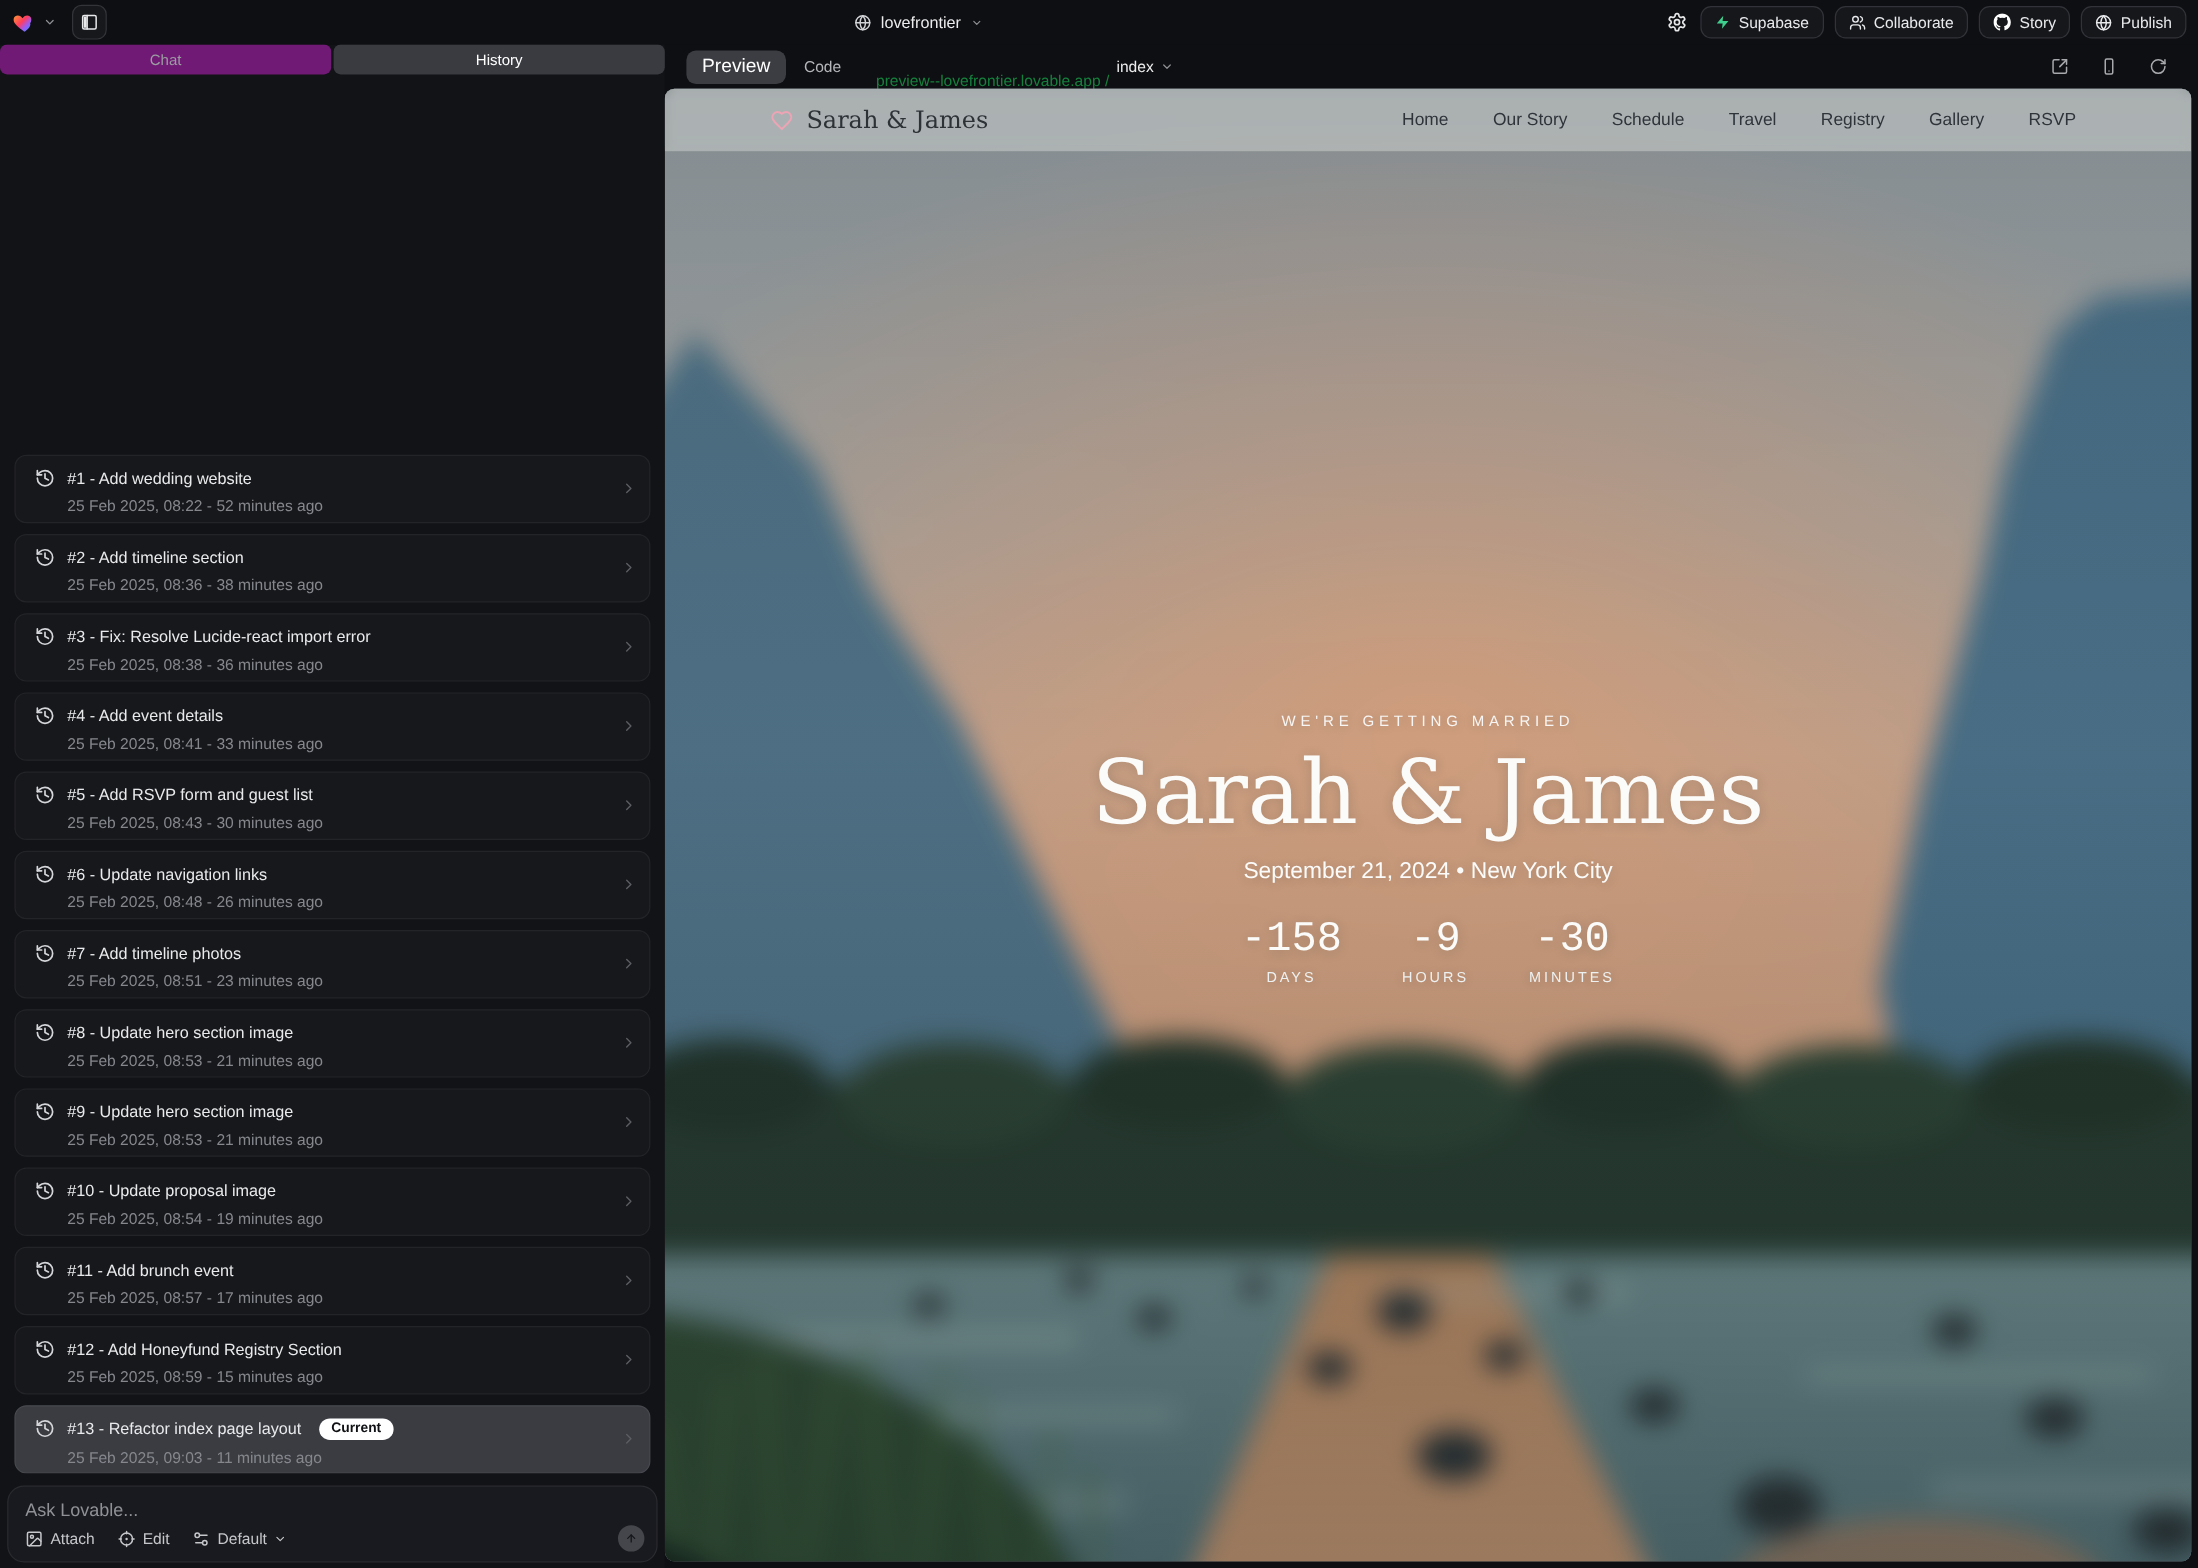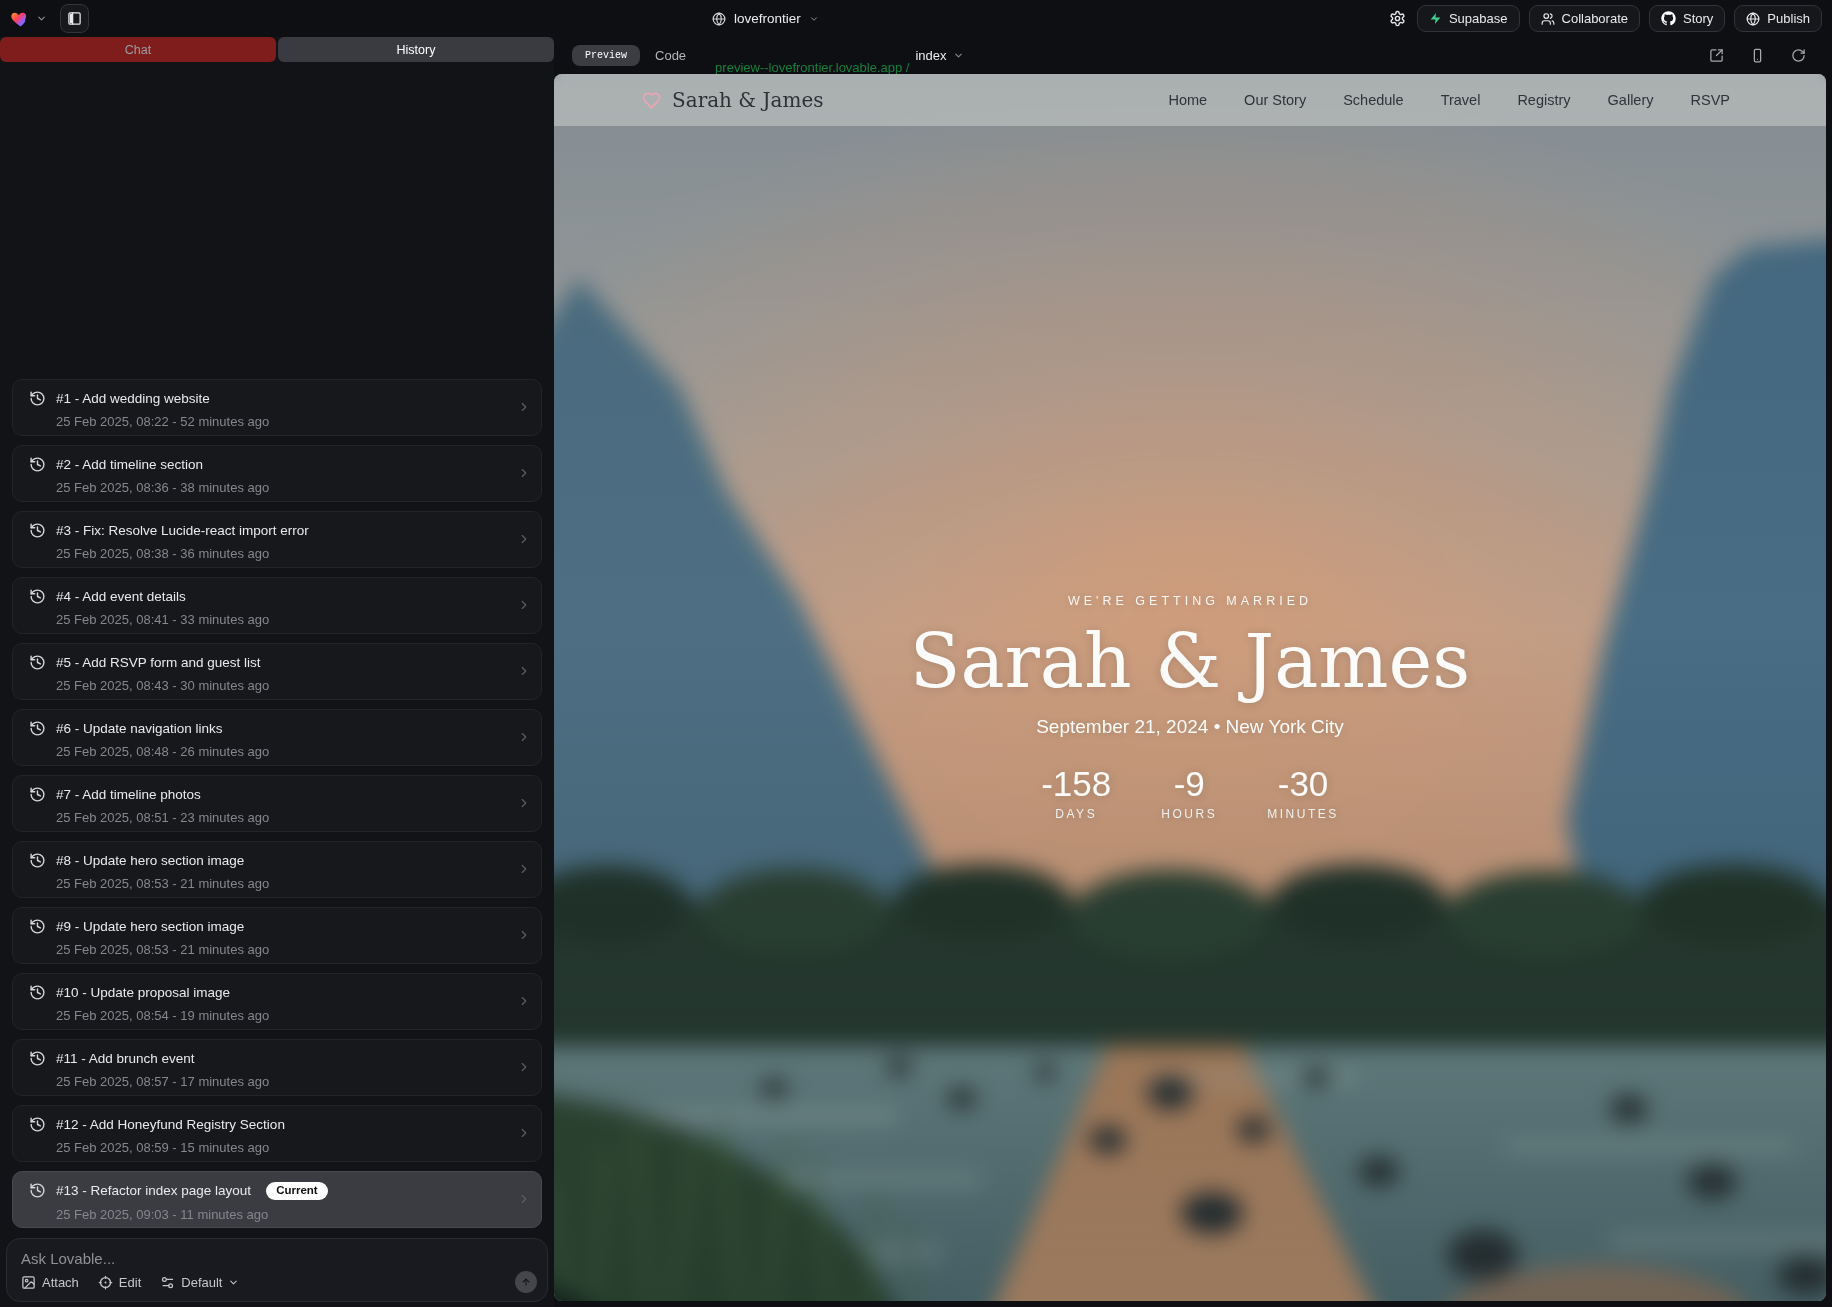--- a/index.html
+++ b/index.html
@@ -21,21 +21,21 @@
   .icon-btn{background:none;border:none;color:#e6e7e9;padding:2px;display:flex;}
   .tb-btn{display:flex;align-items:center;gap:7px;height:27px;padding:0 11px;border:1px solid #32333a;
           background:#16171b;border-radius:9px;color:#e9eaec;font-size:13px;}
   .ic-dim{color:#d2d3d6;}
 
   
   .left-panel{position:absolute;top:37px;left:0;width:554px;bottom:0;background:#121316;
               display:flex;flex-direction:column;z-index:20;}
   .tabs{display:flex;gap:2px;height:25px;flex:none;}
   .tab{flex:1;display:flex;align-items:center;justify-content:center;font-size:12.5px;
-       color:#9b9da2;background:#7f1d1d;border-radius:6px;cursor:pointer;}
+       color:#9b9da2;background:#701a75;border-radius:6px;cursor:pointer;}
   .tab.active{background:#393b40;color:#ffffff;}
   .history-wrap{flex:1;display:flex;flex-direction:column;justify-content:flex-end;gap:9px;
                 padding:10px 12px 0 12px;overflow:hidden;}
   .hitem{position:relative;flex:none;height:57px;background:#17181c;border:1px solid #232428;
          border-radius:10px;padding:10px 34px 0 16px;box-sizing:border-box;cursor:pointer;}
   .hitem.current{background:#3a3c42;border-color:#47494f;}
   .hrow{display:flex;align-items:center;gap:10px;}
   .hicon{color:#d5d6d9;flex:none;}
   .htitle{font-size:13.5px;color:#e9eaeb;white-space:nowrap;}
   .badge{background:#ffffff;color:#101114;font-size:11.5px;font-weight:700;border-radius:999px;
@@ -50,21 +50,21 @@
   .composer-row{position:absolute;left:14px;right:10px;bottom:8px;display:flex;align-items:center;
                 gap:19px;color:#c6c7ca;font-size:13px;}
   .c-act{display:flex;align-items:center;gap:6px;cursor:pointer;}
   .send-btn{margin-left:auto;width:22px;height:22px;border-radius:50%;background:#44464c;
             display:flex;align-items:center;justify-content:center;color:#15161a;border:none;}
 
   
   .preview-pane{position:absolute;left:554px;top:37px;right:0;bottom:0;display:flex;
                 flex-direction:column;background:#0e0f12;}
   .ptoolbar{height:37px;flex:none;display:flex;align-items:center;padding:0 18px;gap:15px;}
-  .ppill{background:#3b3d43;color:#ffffff;font-size:10px;padding:5px 13px;border-radius:8px;cursor:pointer;font-family:Liberation Mono, monospace;}
+  .ppill{background:#3b3d43;color:#ffffff;font-size:16px;padding:5px 13px;border-radius:8px;cursor:pointer;}
   .pcode{color:#b5b6ba;font-size:13px;cursor:pointer;}
   .purl{display:flex;align-items:center;gap:6px;margin-left:14px;font-size:13px;cursor:pointer;}
   .purl .pre{color:#15803d;margin-top:24px;} .purl .page{color:#ededee;}
   .ptools{margin-left:auto;display:flex;align-items:center;gap:26px;color:#a7a9ad;padding-right:8px;}
 
   
   .site{position:relative;flex:1;margin:0 6px 6px 0;border-radius:8px;overflow:hidden;background:#939da4;}
   .bg-svg{position:absolute;left:-30px;top:-30px;width:calc(100% + 60px);height:calc(100% + 60px);
           filter:blur(11px) saturate(.92);}
   .site-shade{position:absolute;inset:0;
@@ -77,21 +77,21 @@
   .site-nav{margin-left:auto;display:flex;gap:37px;font-size:14.5px;color:#2e343a;}
   .site-nav span{cursor:pointer;}
   .hero{position:absolute;left:0;right:0;top:520px;text-align:center;color:#fbfbfa;
         text-shadow:0 1px 10px rgba(30,40,45,.18);}
   .eyebrow{font-size:12.5px;letter-spacing:4px;color:#f7f6f4;}
   .hero-title{font-family:"DejaVu Serif",serif;font-size:74px;font-weight:400;line-height:1;
               margin-top:16px;}
   .hero-sub{font-size:19px;margin-top:18px;}
   .countdown{display:flex;justify-content:center;gap:50px;margin-top:28px;}
   .cd-col{min-width:56px;}
-  .cd-val{font-family:Liberation Sans, sans-serif;font-size:35px;line-height:1;}
+  .cd-val{font-family:Liberation Mono, monospace;font-size:35px;line-height:1;}
   .cd-label{font-size:12px;letter-spacing:2.5px;margin-top:6px;color:#eef1f1;}
 </style>
 </head>
 <body>
 
 <div class="app">
 
   <div class="topbar">
     <div class="tb-left">
       <span>

